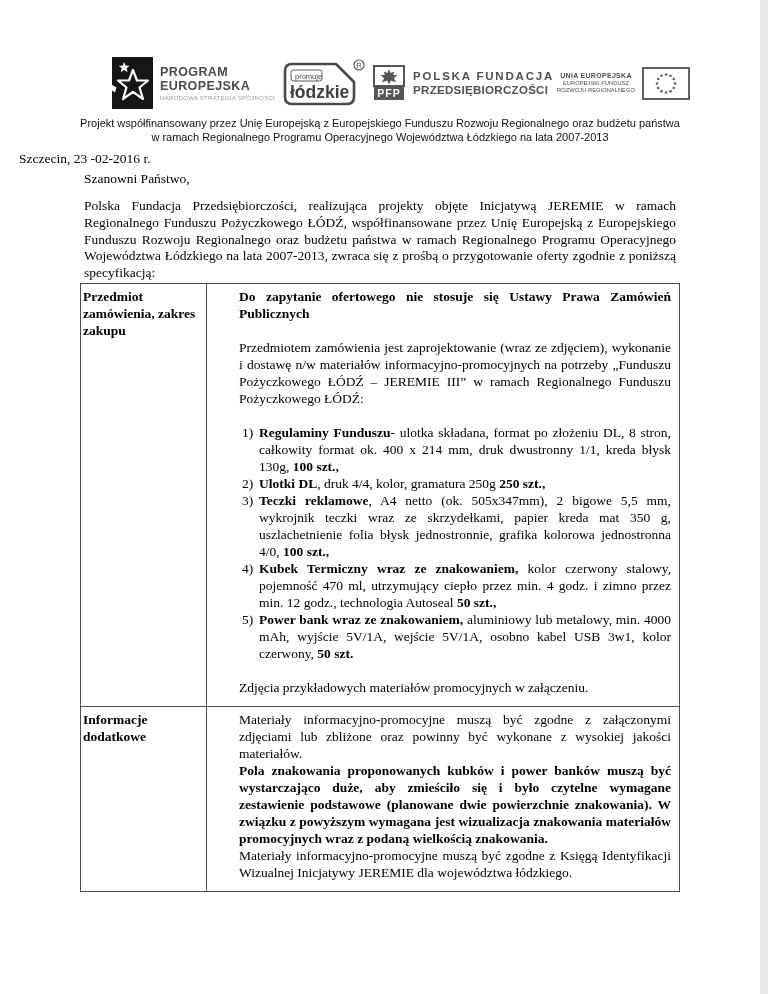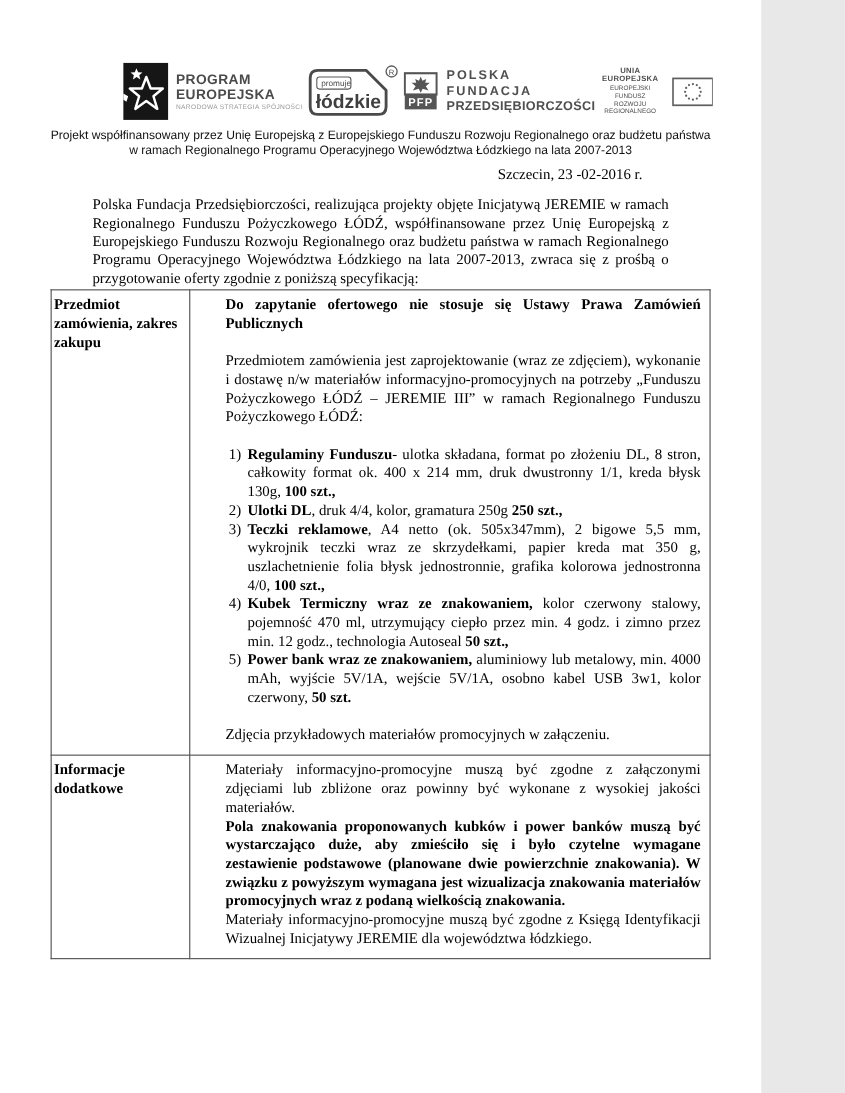--- a/index.html
+++ b/index.html
@@ -1,19 +1,19 @@
 <!DOCTYPE html>
 <html lang="pl"><head>
 <meta charset="utf-8">
 <style>
   * { margin: 0; padding: 0; box-sizing: border-box; }
   html, body { background: #e8e8e8; }
   body { width: 768px; font-family: "Liberation Serif", serif; color: #000; }
   .page {
-    width: 692px; height: 994px; background: #fff; position: relative; overflow: hidden;
+    width: 760px; height: 994px; background: #fff; position: relative; overflow: hidden;
   }
 
   
   .logo-strip {
     display: flex; justify-content: space-between; align-items: center;
     margin: 54px 70px 0 112px; height: 58px;
     font-family: "Liberation Sans", sans-serif; color: #4a4a4a;
   }
   .logo { display: flex; align-items: center; }
   .nss-text { margin-left: 7px; }
@@ -24,21 +24,21 @@
   .pfp-line2 { font-size: 11.5px; letter-spacing: .3px; line-height: 14px; }
   .eu-text { text-align: center; margin-right: 7px; color: #4f4f4f; }
   .eu-l1 { font-size: 7px; font-weight: bold; line-height: 8.5px; letter-spacing: .3px; }
   .eu-l2 { font-size: 5.8px; line-height: 7px; }
 
   
   .cofinance {
     margin-top: 5px; text-align: center;
     font-family: "Liberation Sans", sans-serif; font-size: 11px; line-height: 13.5px; color: #111;
   }
-  .dateline { margin: 7px 108px 0 0; text-align: right; font-size: 13.5px; }
+  .dateline { margin: 7px 108px 0 0; text-align: left; font-size: 13.5px; padding-left: 19px; }
   .doc-title { margin-top: 8px; text-align: center; font-size: 16px; font-weight: bold; letter-spacing: .2px; }
   .salutation { margin: 4px 84px 0; font-size: 13.5px; }
   .intro { margin: 11px 84px 0; font-size: 13.5px; line-height: 16.8px; text-align: justify; }
 
   
   table.spec {
     width: 600px; margin: 1px auto 0; border-collapse: collapse;
     font-size: 13.5px; line-height: 17px;
   }
   table.spec td { border: 1.5px solid #4d4d4d; vertical-align: top; }
@@ -124,20 +124,21 @@
   </div>
 
   <div class="cofinance">
     <div>Projekt współfinansowany przez Unię Europejską z Europejskiego Funduszu Rozwoju Regionalnego oraz budżetu państwa</div>
     <div>w ramach Regionalnego Programu Operacyjnego Województwa Łódzkiego na lata 2007-2013</div>
   </div>
 
   <div class="dateline">Szczecin, 23 -02-2016 r.</div>
 
 
+  <div class="salutation">Szanowni Państwo,</div>
 
   <p class="intro">Polska Fundacja Przedsiębiorczości, realizująca projekty objęte Inicjatywą JEREMIE w ramach Regionalnego Funduszu Pożyczkowego ŁÓDŹ, współfinansowane przez Unię Europejską z Europejskiego Funduszu Rozwoju Regionalnego oraz budżetu państwa w ramach Regionalnego Programu Operacyjnego Województwa Łódzkiego na lata 2007-2013, zwraca się z prośbą o przygotowanie oferty zgodnie z poniższą specyfikacją:</p>
 
   <table class="spec">
     <tbody>
       <tr>
         <td class="cell-label">Przedmiot zamówienia, zakres zakupu</td>
         <td class="cell-body">
           <p style="font-weight:bold">Do zapytanie ofertowego nie stosuje się Ustawy Prawa Zamówień Publicznych</p>
           <p class="gap-above">Przedmiotem zamówienia jest zaprojektowanie (wraz ze zdjęciem), wykonanie i dostawę n/w materiałów informacyjno-promocyjnych na potrzeby „Funduszu Pożyczkowego ŁÓDŹ – JEREMIE III” w ramach Regionalnego Funduszu Pożyczkowego ŁÓDŹ:</p>

